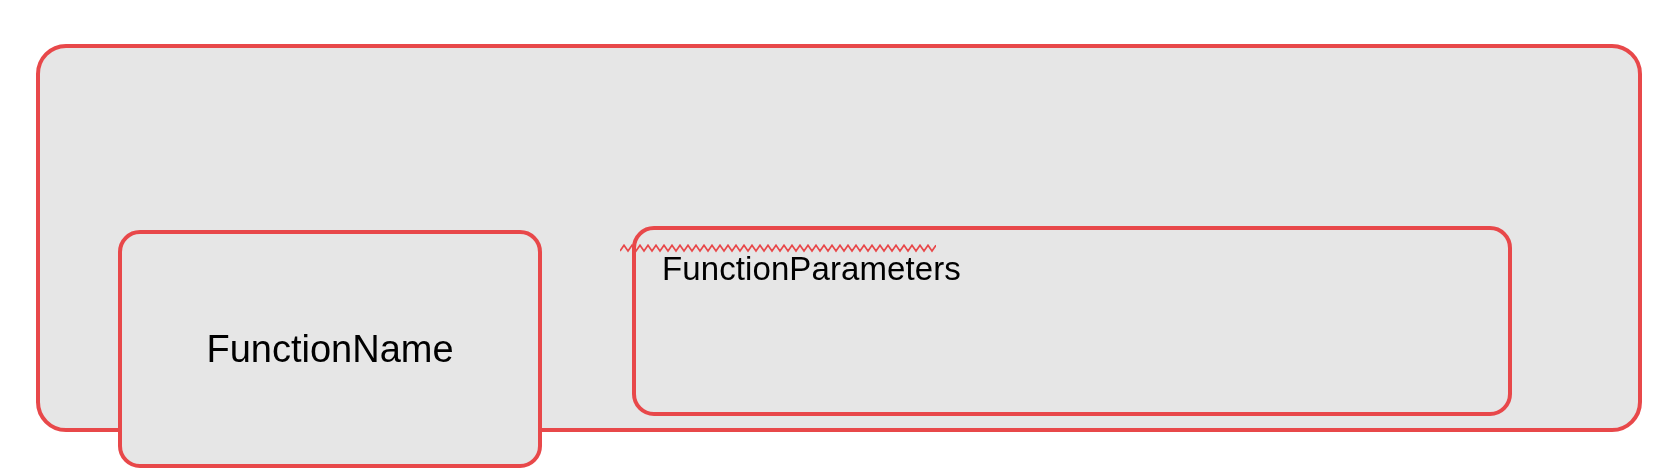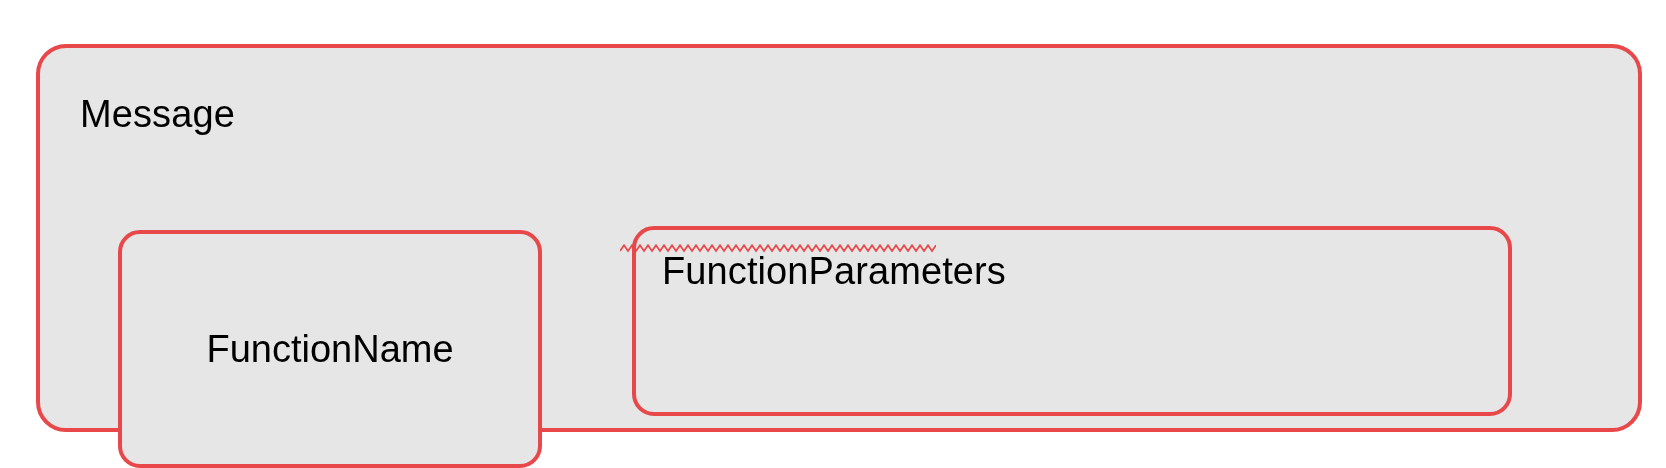--- a/index.html
+++ b/index.html
@@ -81,41 +81,40 @@
     color: #000000;
     font-size: 38px;
     line-height: 1;
     white-space: nowrap;
   }
 
   
   #functionparameters-title {
     left: 26px;
     top: 22px;
-    font-size: 38px;
+    font-size: 33px;
   }
 
   
   #spellcheck-squiggle {
     position: absolute;
     left: 620px;
     top: 243px;
     width: 316px;
     height: 12px;
     pointer-events: none;
   }
 </style>
 </head>
 <body>
 
 <div id="canvas">
 
   <div class="rbox" id="message-box">
 
-    <span class="box-title" id="message-title">Message</span>
 
     <div class="rbox" id="functionname-box">
       <span class="box-center-label">FunctionName</span>
     </div>
 
     <div class="rbox" id="functionparameters-box">
       <span class="box-title" id="functionparameters-title">FunctionParameters</span>
 
     </div>
 

